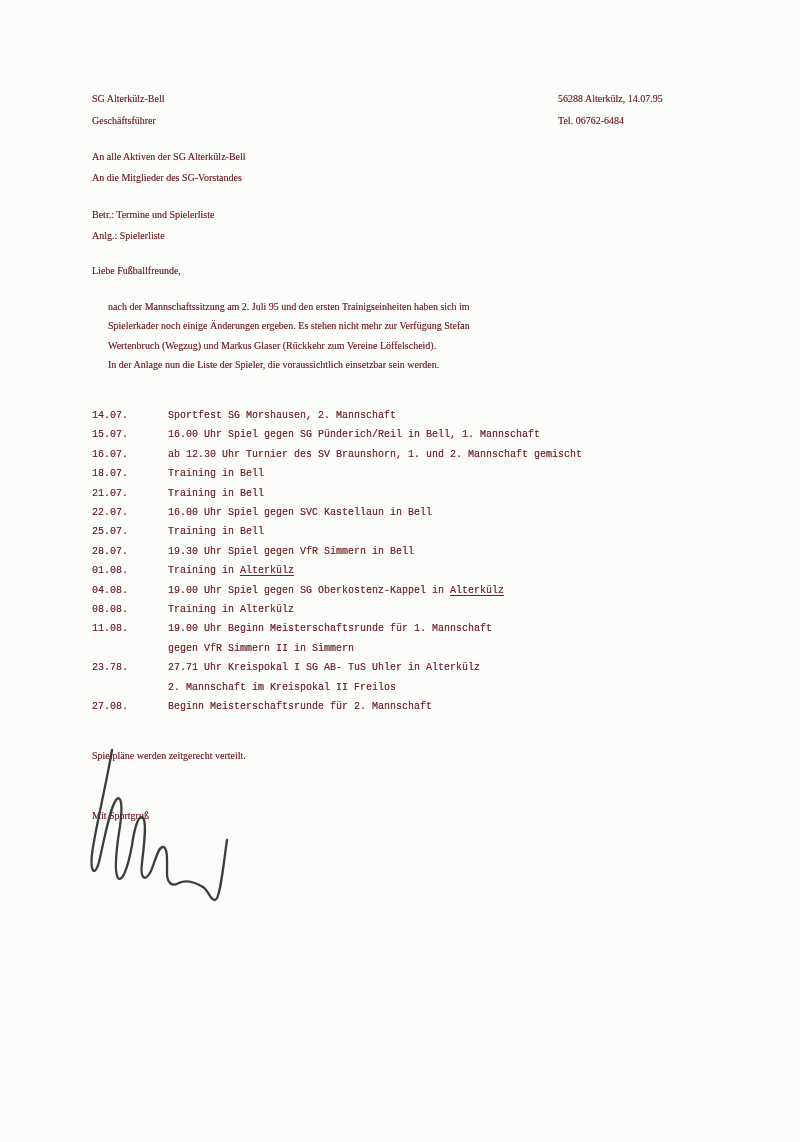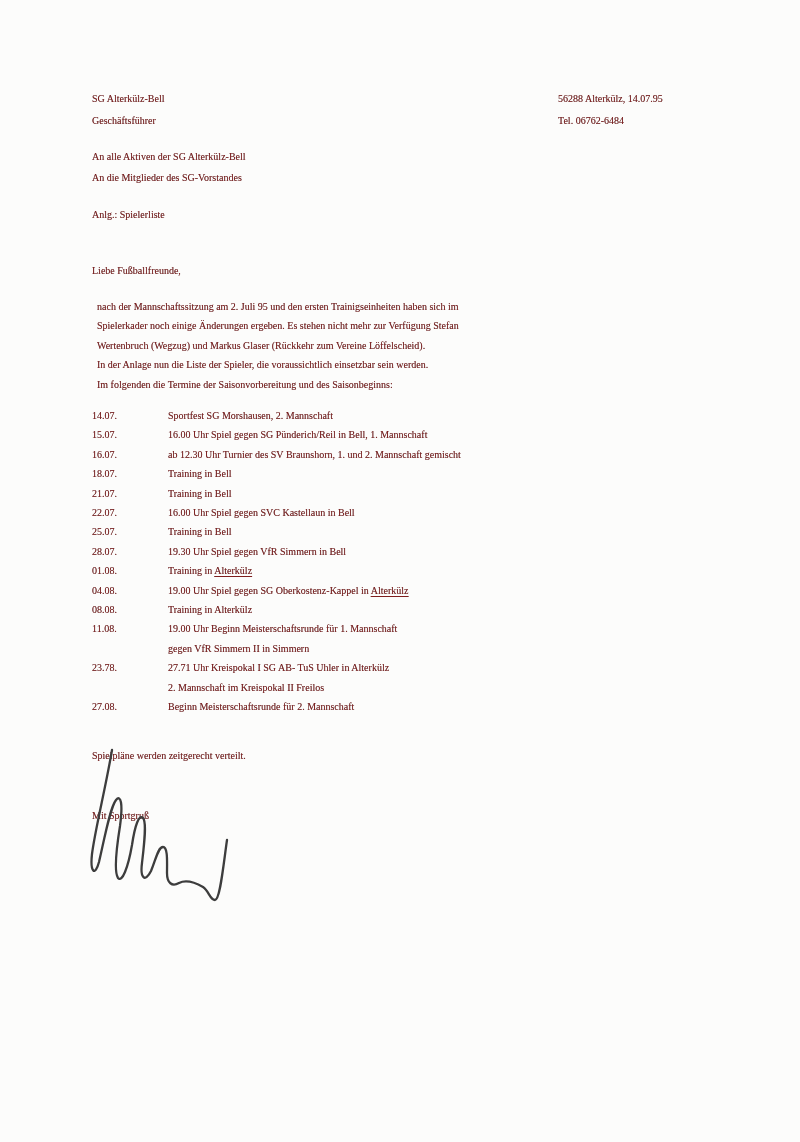--- a/index.html
+++ b/index.html
@@ -16,25 +16,25 @@
     overflow: hidden;
     text-shadow: 0 0 0.4px rgba(45,45,45,0.55);
     padding-left: 29px;
   }
   .abs { position: absolute; white-space: nowrap; }
   #header-left   { left: 92px;  top: 88px;  line-height: 22px; }
   #header-right  { left: 518px; top: 88px;  line-height: 22px; margin-left: 40px; }
   #recipients    { left: 92px;  top: 146px; line-height: 21px; }
   #subject       { left: 92px;  top: 204px; line-height: 21px; }
   #salutation    { left: 92px;  top: 260px; line-height: 21px; }
-  #body-par      { left: 97px;  top: 297px; line-height: 19.4px; }
+  #body-par      { left: 108px;  top: 297px; line-height: 19.4px; }
   #schedule      { left: 92px;  top: 406px; line-height: 19.4px; }
   #closing       { left: 92px;  top: 746px; line-height: 20px; }
   #regards       { left: 92px;  top: 806px; line-height: 20px; }
-  .sched-row  { display: flex; }
+  .sched-row  { display: flex; font-family: Liberation Mono, monospace; }
   .sched-date { width: 76px; flex: none; }
   .sched-line { white-space: nowrap; }
   .u { text-decoration: underline; text-underline-offset: 2px; }
   #signature-svg { position: absolute; left: 84px; top: 748px; }
 </style>
 </head>
 <body>
 
 <div class="page">
 
@@ -47,31 +47,31 @@
     <div>56288 Alterkülz, 14.07.95</div>
     <div>Tel. 06762-6484</div>
   </div>
 
   <div class="abs" id="recipients">
     <div>An alle Aktiven der SG Alterkülz-Bell</div>
     <div>An die Mitglieder des SG-Vorstandes</div>
   </div>
 
   <div class="abs" id="subject">
+    <div>Betr.: Termine und Spielerliste</div>
     <div>Anlg.: Spielerliste</div>
   </div>
 
   <div class="abs" id="salutation">Liebe Fußballfreunde,</div>
 
   <div class="abs" id="body-par">
       <div>nach der Mannschaftssitzung am 2. Juli 95 und den ersten Trainigseinheiten haben sich im</div>
       <div>Spielerkader noch einige Änderungen ergeben. Es stehen nicht mehr zur Verfügung Stefan</div>
       <div>Wertenbruch (Wegzug) und Markus Glaser (Rückkehr zum Vereine Löffelscheid).</div>
       <div>In der Anlage nun die Liste der Spieler, die voraussichtlich einsetzbar sein werden.</div>
-      <div>Im folgenden die Termine der Saisonvorbereitung und des Saisonbeginns:</div>
     </div>
 
   <div class="abs" id="schedule">
       <div class="sched-row">
         <div class="sched-date">14.07.</div>
         <div>
           <div class="sched-line"><span>Sportfest SG Morshausen, 2. Mannschaft</span></div>
         </div>
       </div>
       <div class="sched-row">

